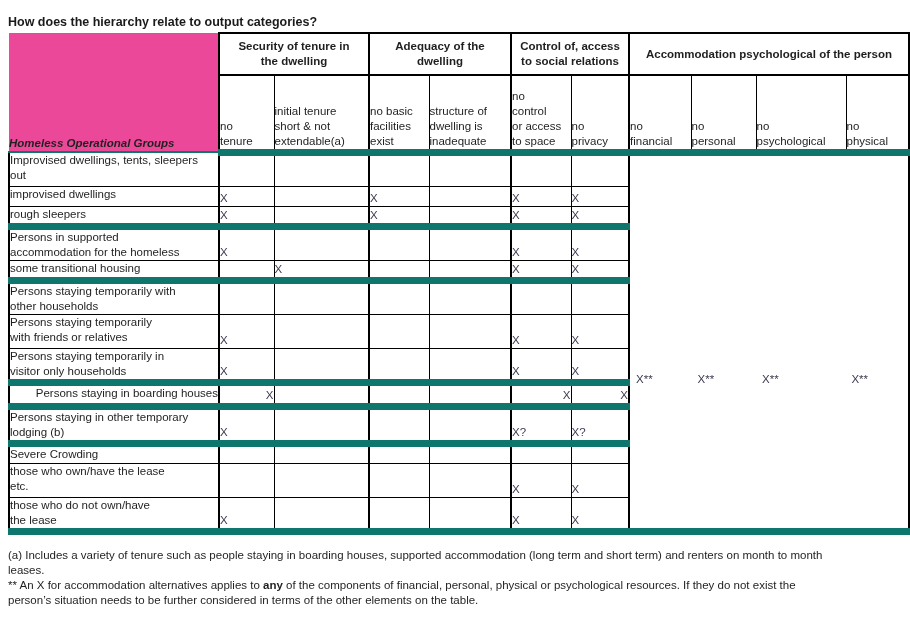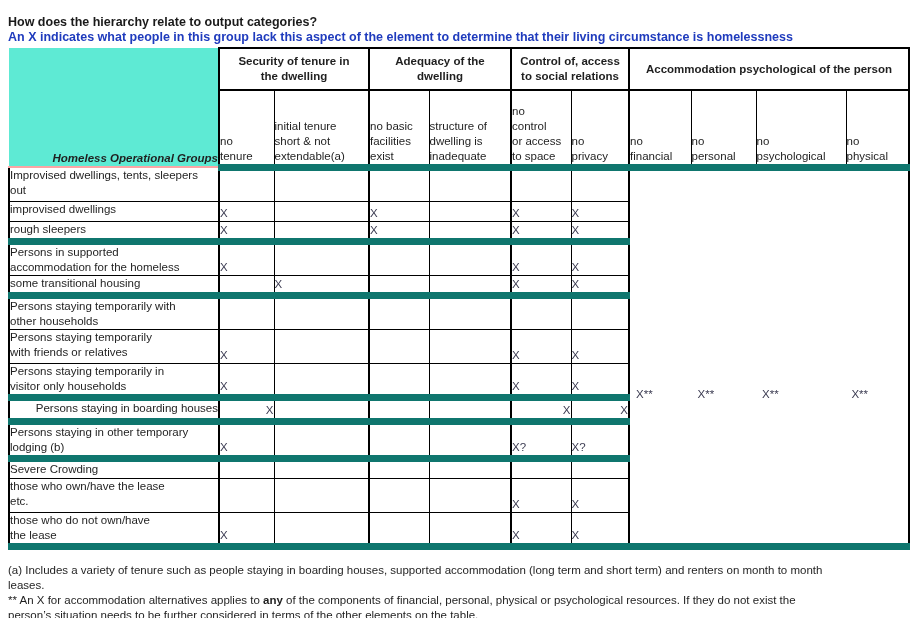--- a/index.html
+++ b/index.html
@@ -10,25 +10,25 @@
   }
   .page { padding:3px 0 16px 8px;margin-top:12px; }
   .title { font-size:12.5px; font-weight:bold; line-height:15px; color:#1a1a1a; }
   .subtitle { font-size:12.5px; font-weight:bold; line-height:15px; color:#1F3BBD; }
 
   table.grid { border-collapse:collapse; table-layout:fixed; margin-top:2px; }
   table.grid td { font-size:11.5px; line-height:15px; padding:0; box-sizing:border-box; overflow:hidden; }
 
   .b  { border:1px solid #000; }
   .g  { border:2px solid #000; font-weight:bold; text-align:center; vertical-align:middle; white-space:pre-line; padding:1px 2px; }
-  .nob { border:none; background:#5eead4;text-align:right; }
+  .nob { border:none; background:#ec4899; }
 
   .bl2 { border-left:2px solid #000; }
   .br2 { border-right:2px solid #000; }
-  .bt2 { border-top:2px solid #fca5a5; }
+  .bt2 { border-top:2px solid #0f766e; }
   .bb2 { border-bottom:7px solid #0f766e; }
 
   .colhead { vertical-align:bottom; padding:2px 3px 3px 4px; white-space:pre-line; }
   .rowhead { vertical-align:bottom; padding:0 2px 2px 0; font-weight:bold; font-style:italic; font-size:12px; }
 
   .lbl { vertical-align:top; padding:1px 3px 1px 4px; white-space:pre-line; }
   .ind { padding-left:40px; }
   .mk  { vertical-align:bottom; padding:0 0 2px 6px; color:#3C3C52; }
 
   .h20 { height:20px; } .h24 { height:24px;text-align:right; } .h34 { height:34px; } .h40 { height:31px; }
@@ -41,21 +41,20 @@
 
   .footnotes { width:898px; margin-top:13px; font-size:11.5px; line-height:15px; }
   .footnotes p { margin:0; white-space:pre-line; }
 </style>
 </head>
 <body>
 
 <div class="page">
 
   <div class="title">How does the hierarchy relate to output categories?</div>
-  <div class="subtitle">An X indicates what people in this group lack this aspect of the element to determine that their living circumstance  is homelessness</div>
 
   <table class="grid">
     <colgroup>
       <col style="width:210px">
         <col style="width:55px">
         <col style="width:95px">
       <col style="width:60px">
         <col style="width:82px">
         <col style="width:60px">
       <col style="width:58px">

